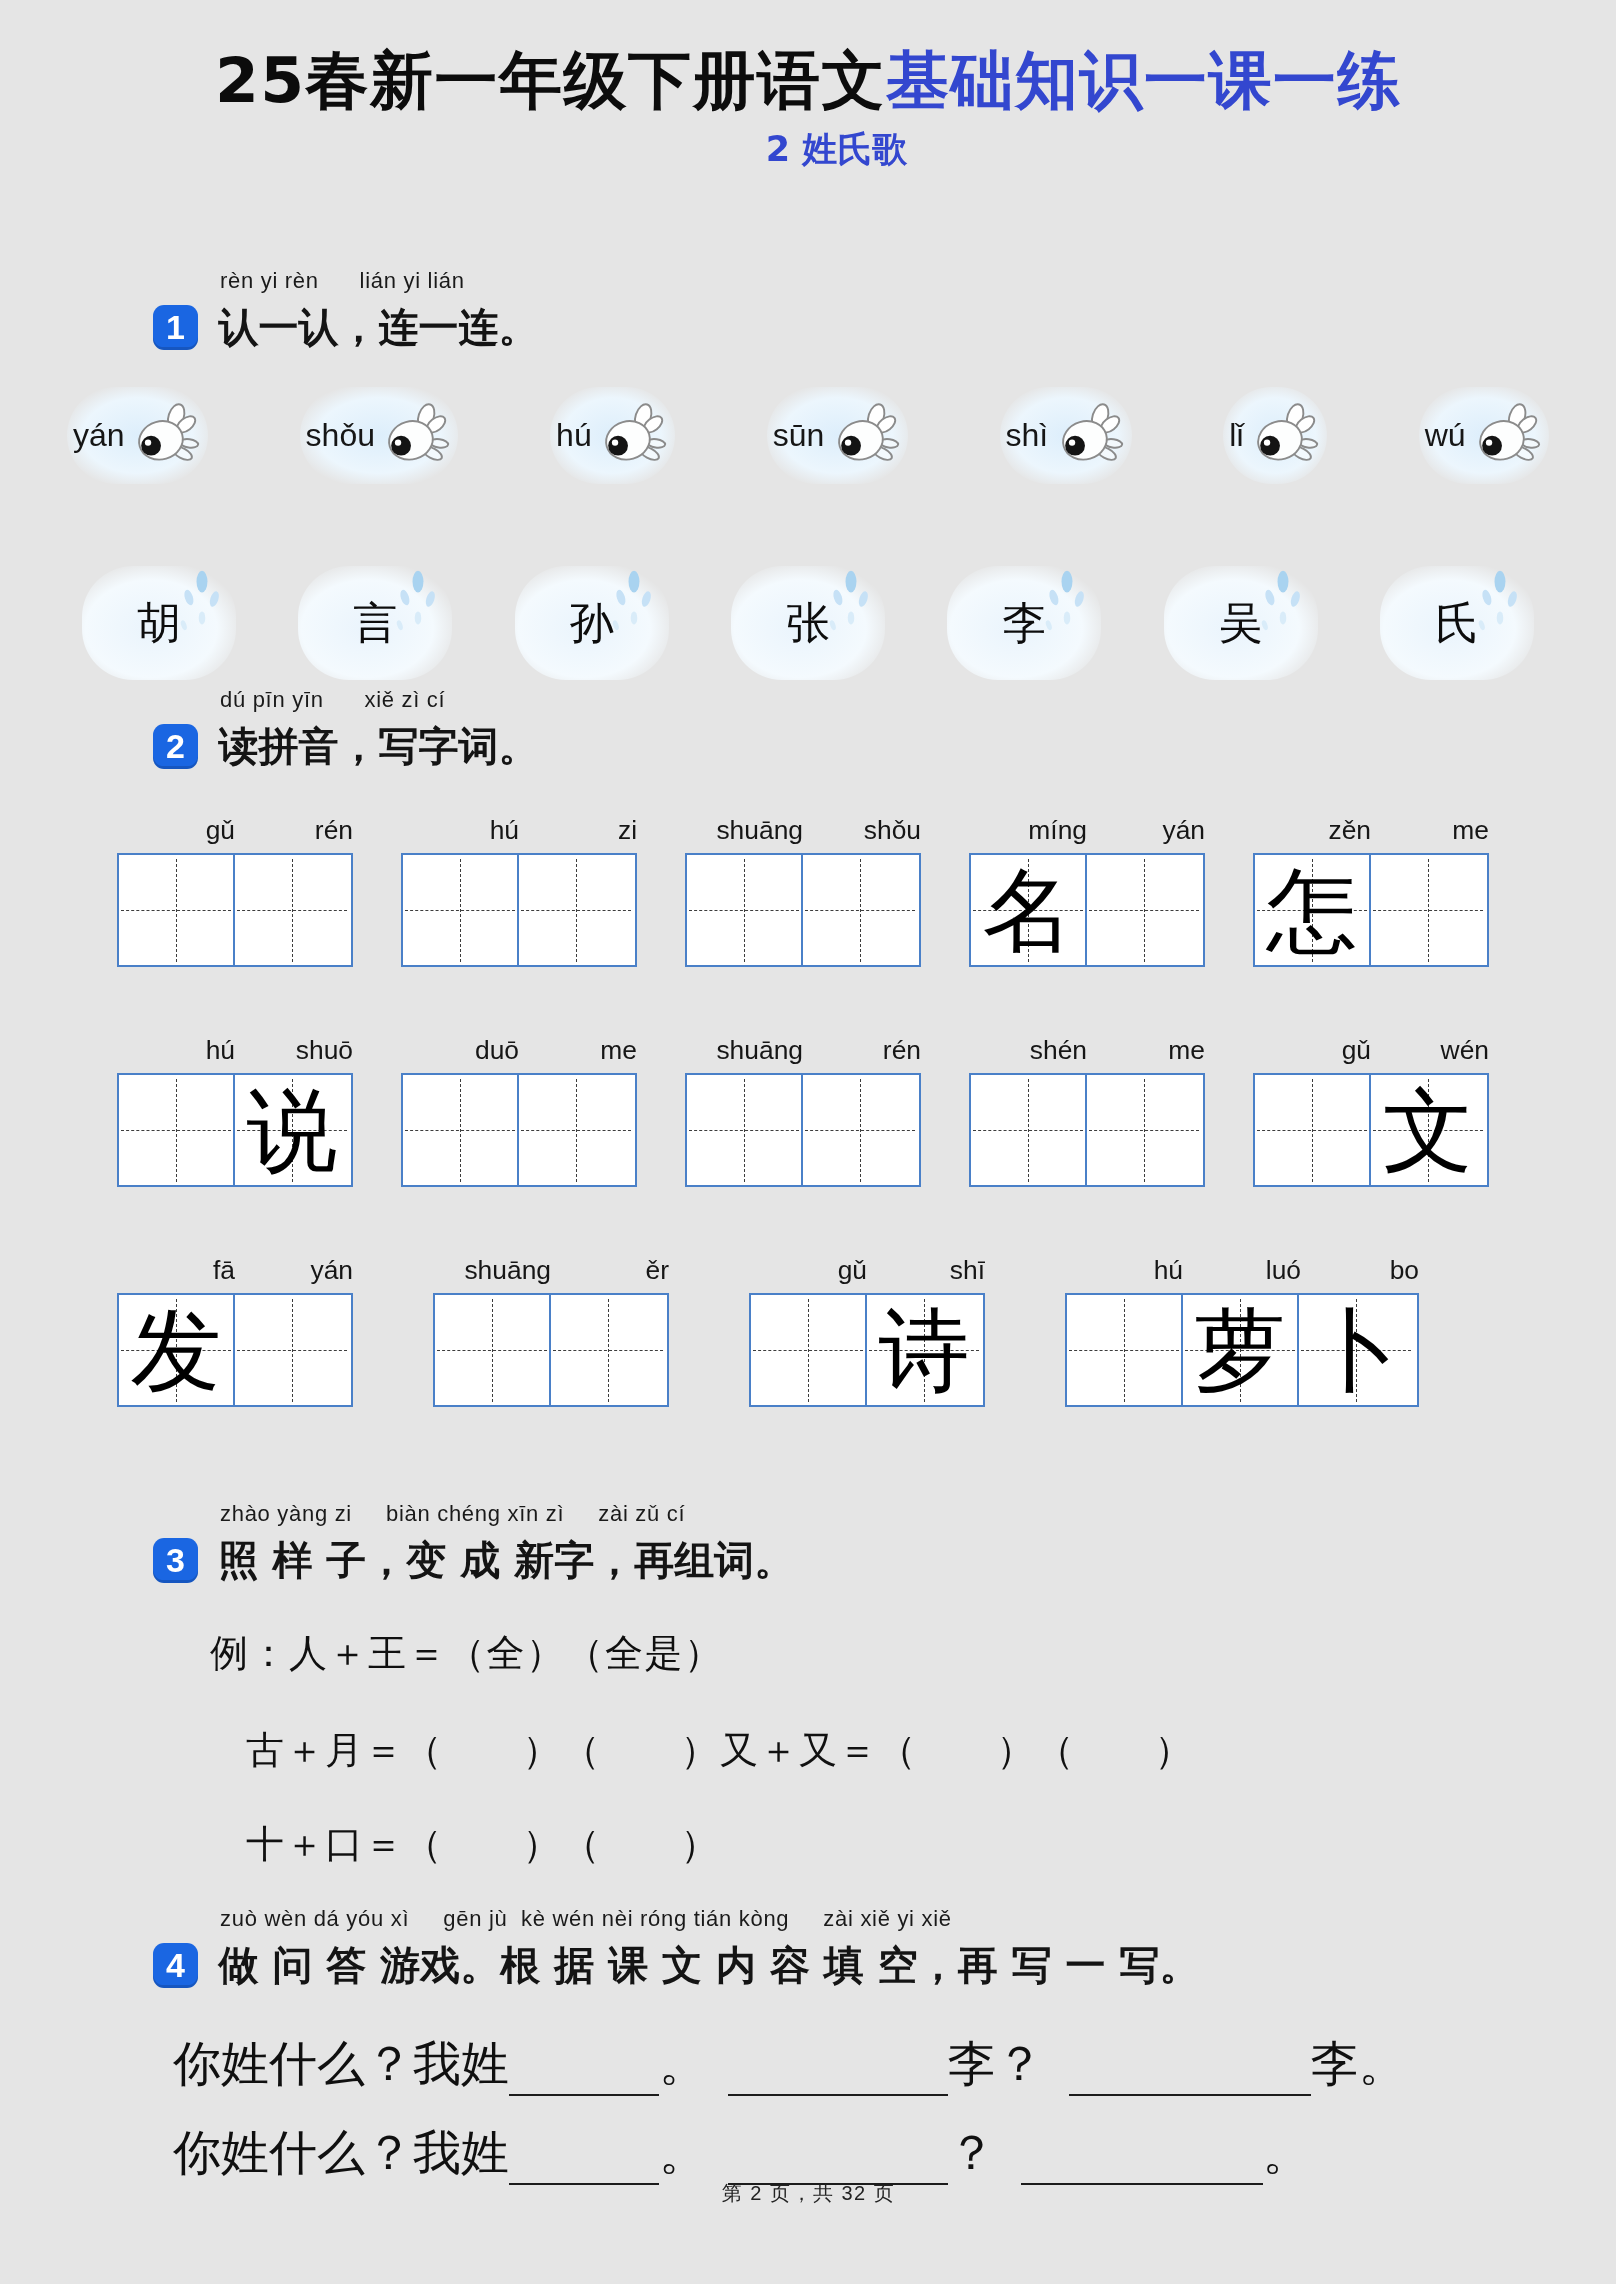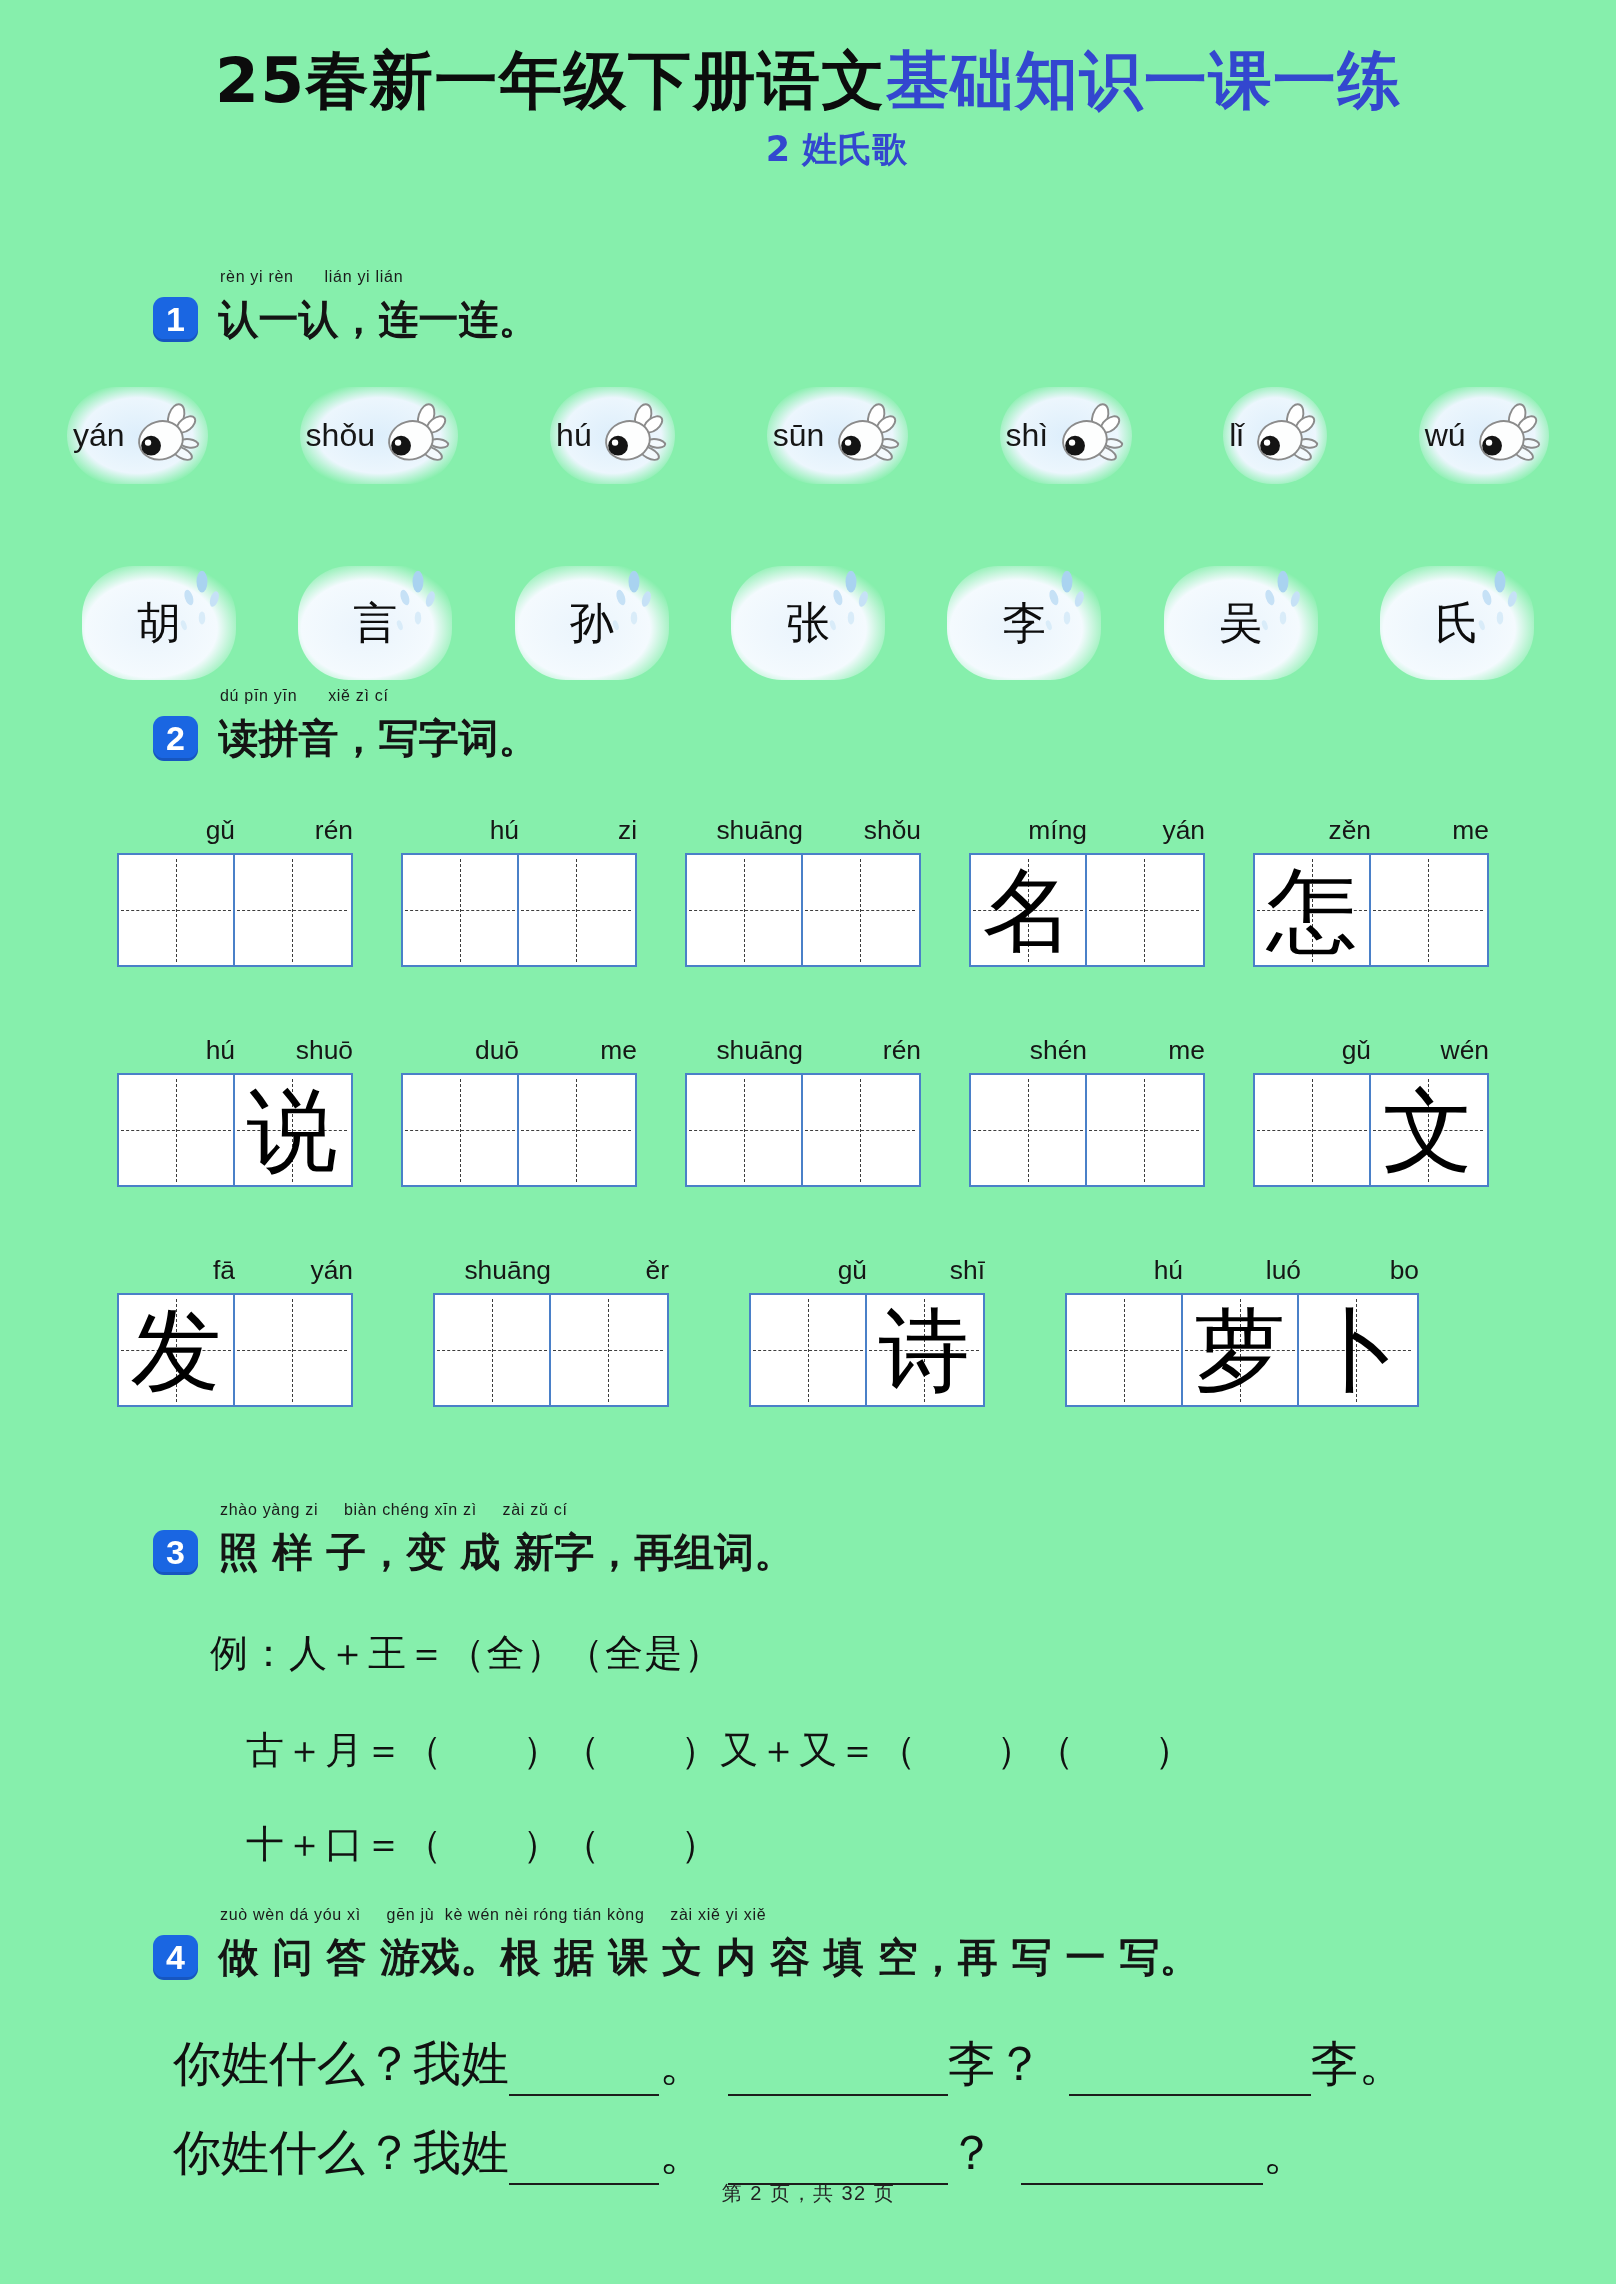--- a/index.html
+++ b/index.html
@@ -1,19 +1,19 @@
 <!DOCTYPE html>
 <html style="font-size:11.7px"><head>
 <meta charset="utf-8">
 <style>
   html,body{margin:0;padding:0;background:#ffffff;}
   .page{
     position:relative;
     width:1617px;height:2284px;
-    background:#86efac;
+    background:#e5e5e5;
     font-family:"Liberation Sans","DejaVu Sans",sans-serif;
     color:#111;
     overflow:hidden;
   }
   
   .title{
     position:absolute;top:38px;left:0;width:100%;
     text-align:center;font-size:63px;font-weight:900;letter-spacing:1.5px;
     font-family:"DejaVu Sans","Liberation Sans",sans-serif;
     white-space:nowrap;
@@ -22,21 +22,21 @@
   .title .t-blue{color:#3347cf;}
   .subtitle{
     position:absolute;top:126px;left:0;width:100%;
     text-align:center;font-size:35px;font-weight:800;color:#3347cf;
     font-family:"DejaVu Sans","Liberation Sans",sans-serif;
     padding-left:28px;
   }
   
   .sec{position:absolute;left:153px;}
   .sec-pin{
-    display:block;margin-left:67px;font-size:16px;color:#1a1a1a;
+    display:block;margin-left:67px;font-size:22px;color:#1a1a1a;
     white-space:pre;letter-spacing:0.7px;
   }
   .sec-line{display:flex;align-items:center;gap:20.5px;margin-top:5.9px;}
   .badge{
     width:45px;height:45px;border-radius:11px;background:#1a66e2;
     color:#fff;font-size:34px;font-weight:800;
     display:flex;align-items:center;justify-content:center;
     box-shadow:inset 0 -2.9px 0 rgba(0,0,0,.15);
     flex:0 0 auto;
   }

